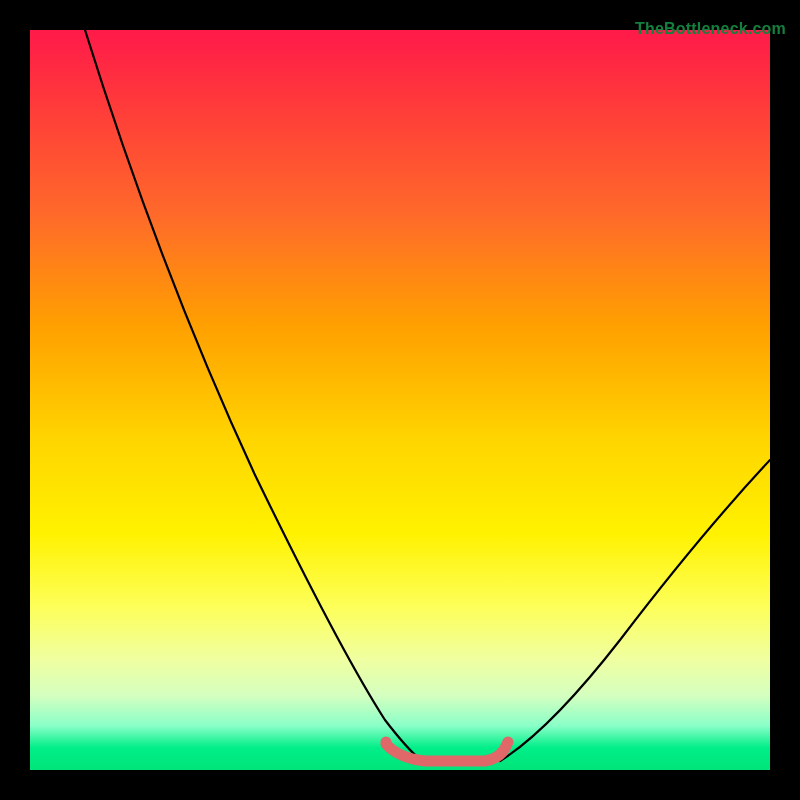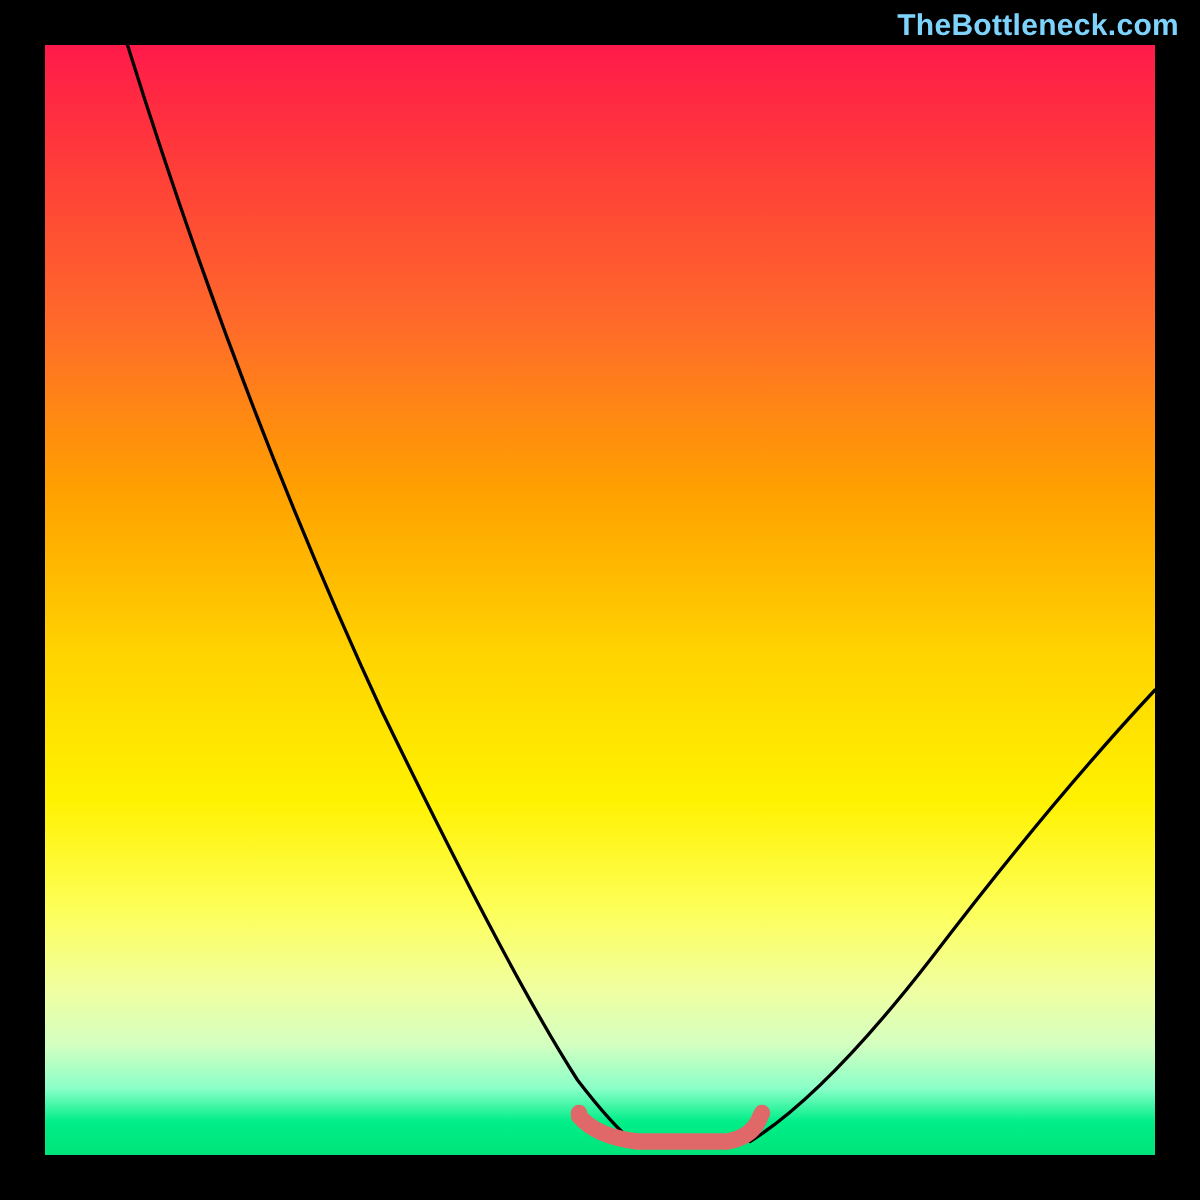--- a/index.html
+++ b/index.html
@@ -12,24 +12,24 @@
     font-family: Arial, sans-serif;
   }
   .container {
     position: relative;
     width: 800px;
     height: 800px;
     background: #000;
   }
   .watermark {
     position: absolute;
-    top: 6px;
+    top: 20px;
     right: 14px;
-    color: #7dd3fc;
-    font-size: 20px;
+    color: #15803d;
+    font-size: 16px;
     font-weight: bold;
     letter-spacing: 0.2px;
     z-index: 10;
   }
   .plot-area {
     position: absolute;
     left: 30px;
     top: 30px;
     width: 740px;
     height: 740px;

